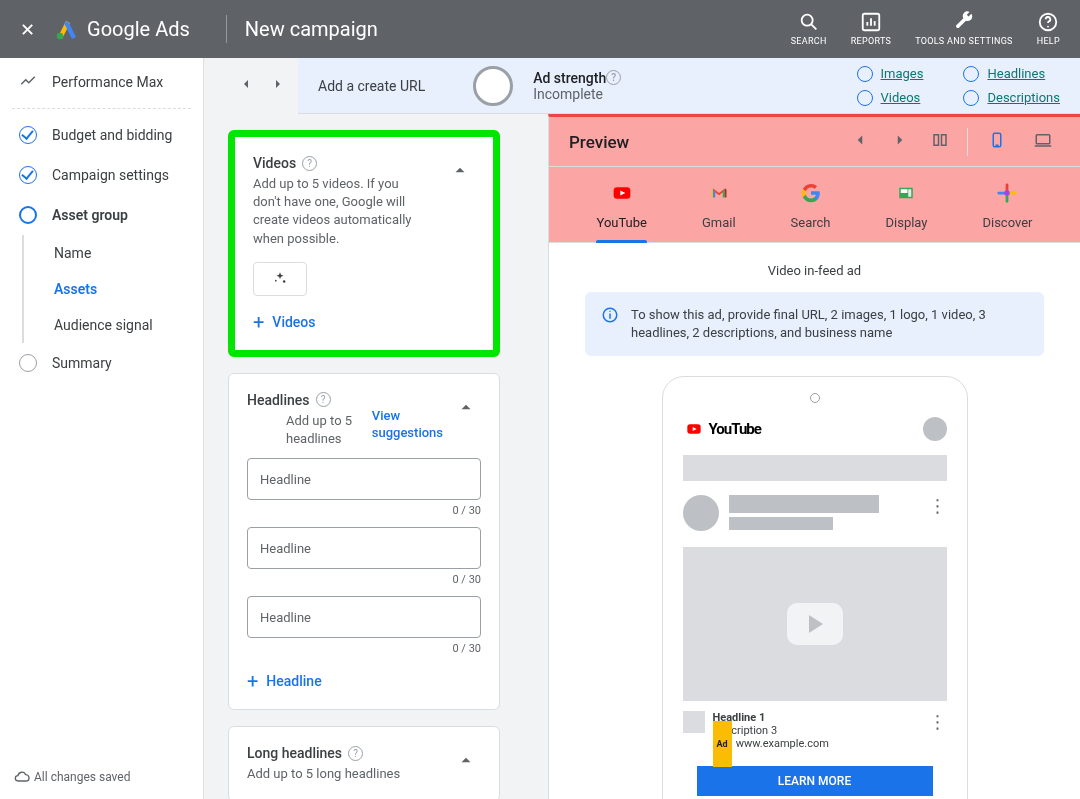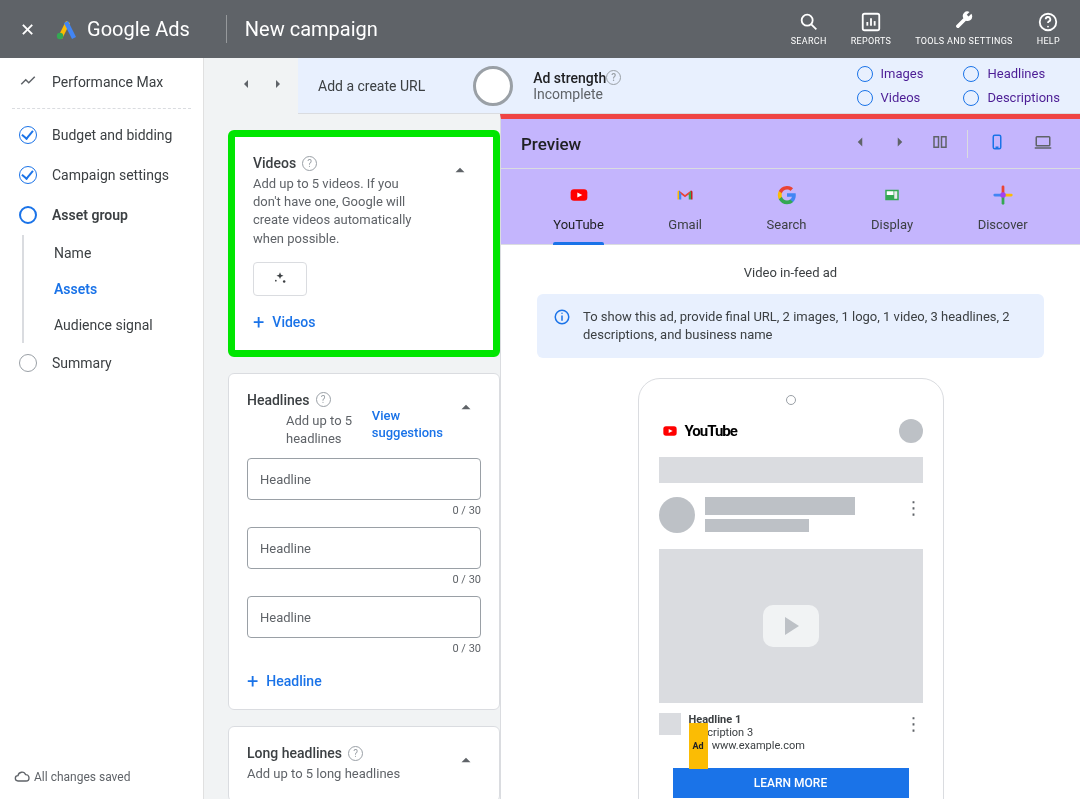--- a/index.html
+++ b/index.html
@@ -36,27 +36,27 @@
 .strength-bar { height: 56px; background: #e8f0fe; border-bottom: 1px solid #dadce0; display: flex; align-items: center; padding: 0 20px; gap: 20px; margin-left: 80px;}
 .pager-wrap { position:absolute; top:0; left:0; height:56px; display:flex; align-items:center; padding-left:20px; gap:16px; }
 .pager-wrap .arrow, .strength-bar .info-icon { color:#5f6368; cursor:pointer; }
 .strength-bar .arrow svg, .pager-wrap .arrow svg { width:16px; height:16px; }
 .add-url { color:#3c4043; font-size:14px; cursor:pointer; }
 .str-circle { width:40px; height:40px; border-radius:50%; border:3px solid #9aa0a6; background:#fff; margin-left:28px; }
 .str-text .st1 { font-size:14px; color:#202124; font-weight:500; display:flex; align-items:center; }
 .str-text .st2 { font-size:14px; color:#5f6368; }
 .asset-checks { display:flex; gap:40px; margin-left:auto; }
 .check-col { display:flex; flex-direction:column; gap:8px; }
-.check-item { display:flex; align-items:center; gap:8px; font-size:13px; color:#4c1d95; }
+.check-item { display:flex; align-items:center; gap:8px; font-size:13px; color:#0f766e;text-decoration:underline; }
 .check-item .circle { width:16px; height:16px; border:1.6px solid #1a73e8; border-radius:50%; }
 
 
 .twocol { display:flex; height:calc(100% - 56px); }
 .left-col { width: 282px; padding: 16px 0 30px 10px; overflow-y:auto; }
-.right-col { flex:1; background:#c4b5fd; border-left:1px solid #dadce0; border-top:5px solid #ef4444; overflow:hidden; }
+.right-col { flex:1; background:#fca5a5; border-left:1px solid #dadce0; border-top:3px solid #ef4444; overflow:hidden;margin-left:48px; }
 
 
 .card { background:#fff; border:1px solid #dadce0; border-radius:6px; margin-bottom:16px; padding:18px; }
 .card.highlight { border:7px solid #00e600; }
 .card-header { display:flex; justify-content:space-between; align-items:flex-start; gap:8px;}
 .card-title-row { display:flex; align-items:center; gap:6px; }
 .card-title { font-size:14px; font-weight:500; color:#3c4043; }
 .help-q { width:15px; height:15px; border:1.3px solid #9aa0a6; border-radius:50%; font-size:10px; color:#9aa0a6; display:flex; align-items:center; justify-content:center; }
 .card-desc { font-size:13px; color:#5f6368; margin-top:4px; line-height:1.4; max-width:170px;}
 .collapse-btn { cursor:pointer; color:#5f6368; padding:6px; }

